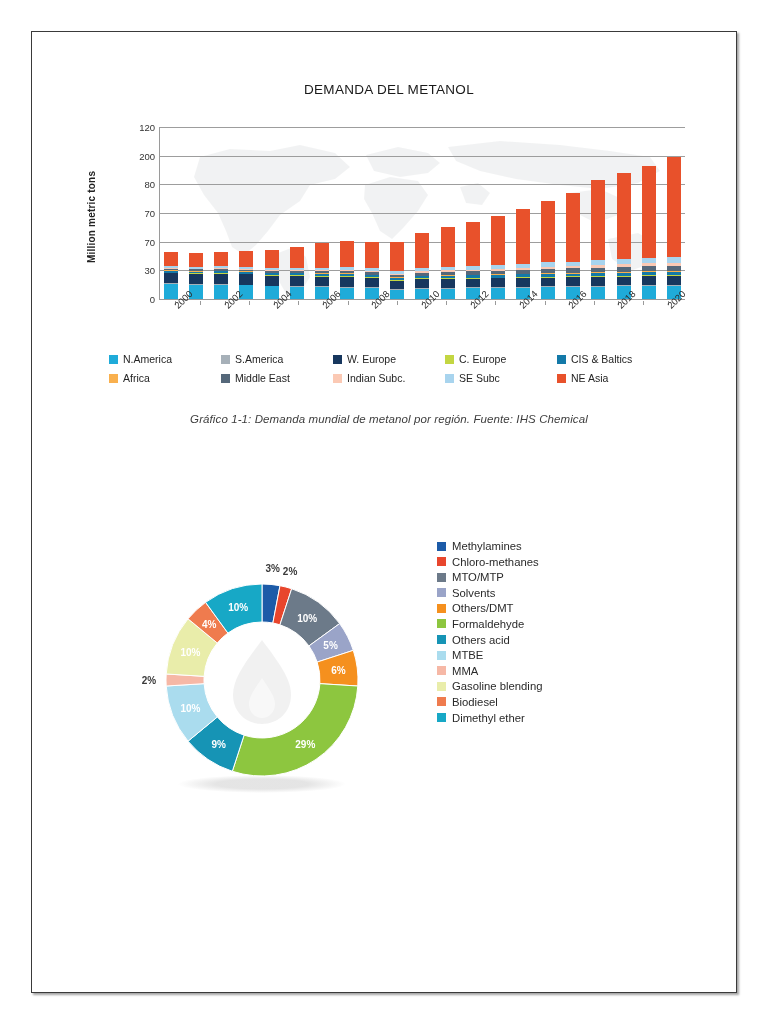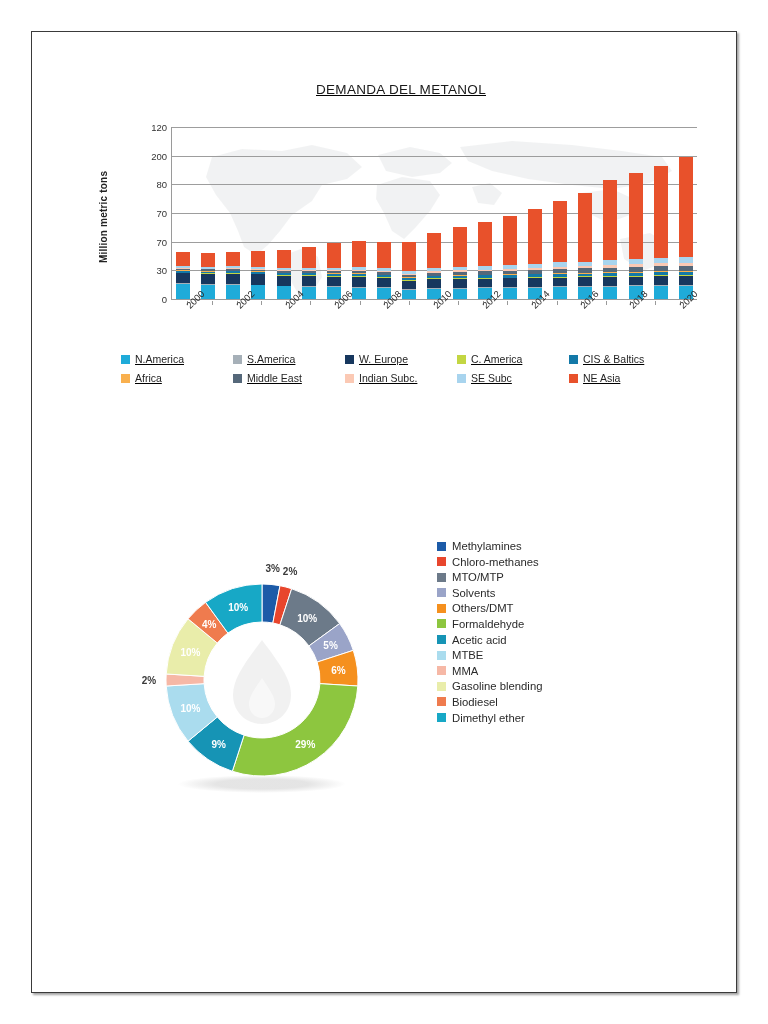--- a/index.html
+++ b/index.html
@@ -12,21 +12,21 @@
   .page{
     position:absolute;left:31px;top:31px;
     width:706px;height:962px;
     border:1px solid #3a3a3a;
     box-shadow:2px 2px 2px rgba(90,90,90,.55);
     background:#fff;
     box-sizing:border-box;
   }
 
   
-  .fig1{position:absolute;left:16px;top:0;width:706px;text-decoration:underline;}
+  .fig1{position:absolute;left:4px;top:0;width:706px;}
   .fig1-title{
     text-align:center;font-size:13.5px;color:#1a1a1a;
     letter-spacing:.3px;margin-top:50px;
   }
   .chart-wrap{
     position:relative;margin:22px auto 0 auto;
     width:608px;height:200px;
   }
   .ylabel{
     position:absolute;left:-2px;top:18px;
@@ -450,21 +450,21 @@
         <div class="lg1item">
           <span class="sw" style="background: rgb(166, 176, 184);"></span>
           <span>S.America</span>
         </div>
         <div class="lg1item">
           <span class="sw" style="background: rgb(23, 55, 94);"></span>
           <span>W. Europe</span>
         </div>
         <div class="lg1item">
           <span class="sw" style="background: rgb(195, 214, 66);"></span>
-          <span>C. America</span>
+          <span>C. Europe</span>
         </div>
         <div class="lg1item">
           <span class="sw" style="background: rgb(19, 121, 168);"></span>
           <span>CIS &amp; Baltics</span>
         </div>
         <div class="lg1item">
           <span class="sw" style="background: rgb(249, 176, 78);"></span>
           <span>Africa</span>
         </div>
         <div class="lg1item">
@@ -478,20 +478,21 @@
         <div class="lg1item">
           <span class="sw" style="background: rgb(168, 212, 238);"></span>
           <span>SE Subc</span>
         </div>
         <div class="lg1item">
           <span class="sw" style="background: rgb(232, 81, 43);"></span>
           <span>NE Asia</span>
         </div>
       </div>
 
+    <div class="caption">Gráfico 1-1: Demanda mundial de metanol por región. Fuente: IHS Chemical</div>
   </div>
 
   <div class="fig2">
     <div class="donut-holder">
       <svg class="donut-svg" width="260" height="260" viewBox="0 0 260 260">
         <defs>
           <radialGradient id="shadowg" cx="50%" cy="50%" r="50%">
             <stop offset="55%" stop-color="#cfcfcf" stop-opacity=".55"></stop>
             <stop offset="100%" stop-color="#cfcfcf" stop-opacity="0"></stop>
           </radialGradient>
@@ -554,21 +555,21 @@
         <div class="lg2item">
           <span class="sw" style="background: rgb(245, 144, 30);"></span>
           <span class="txt">Others/DMT</span>
         </div>
         <div class="lg2item">
           <span class="sw" style="background: rgb(141, 198, 63);"></span>
           <span class="txt">Formaldehyde</span>
         </div>
         <div class="lg2item">
           <span class="sw" style="background: rgb(22, 148, 181);"></span>
-          <span class="txt">Acetic acid</span>
+          <span class="txt">Others acid</span>
         </div>
         <div class="lg2item">
           <span class="sw" style="background: rgb(170, 220, 238);"></span>
           <span class="txt">MTBE</span>
         </div>
         <div class="lg2item">
           <span class="sw" style="background: rgb(246, 184, 166);"></span>
           <span class="txt">MMA</span>
         </div>
         <div class="lg2item">

